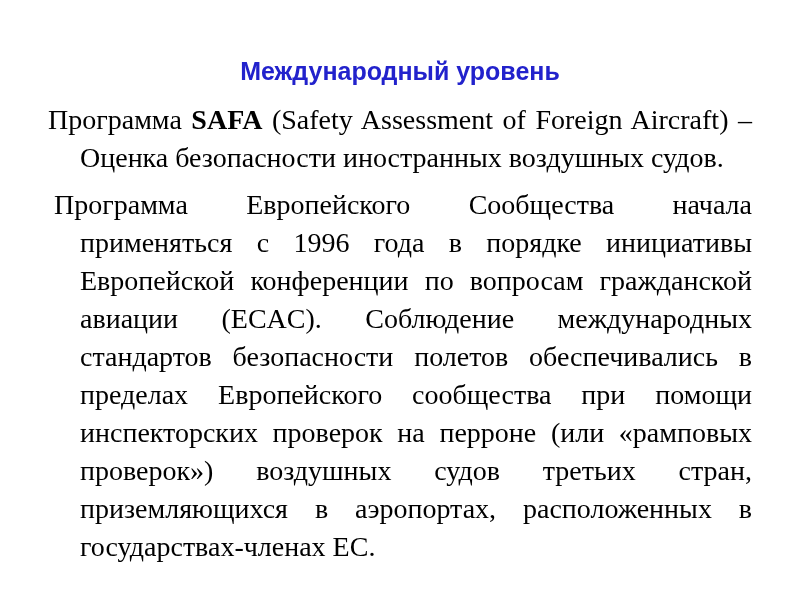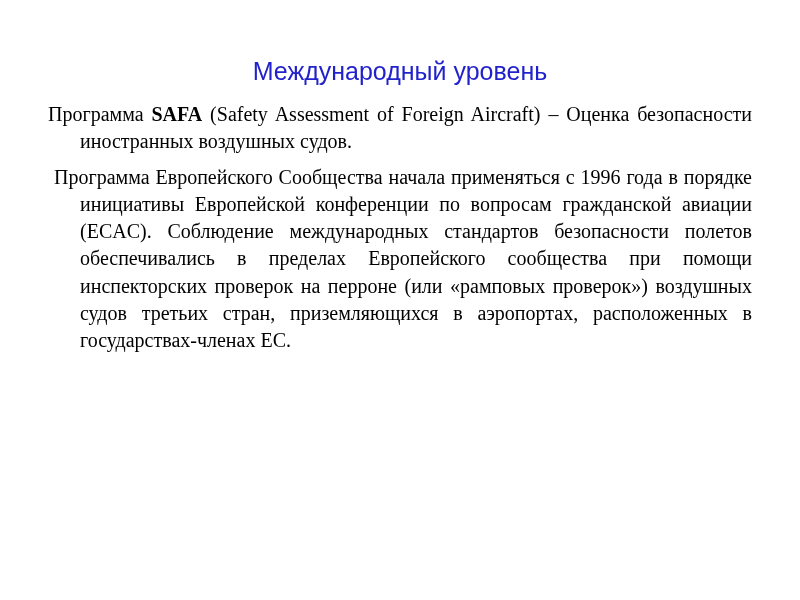--- a/index.html
+++ b/index.html
@@ -14,31 +14,31 @@
     background: #ffffff;
     overflow: hidden;
     font-family: "Liberation Serif", serif;
     color: #000000;
   }
   .slide-title {
     margin: 0;
     padding-top: 58px;
     text-align: center;
     font-family: "Liberation Sans", sans-serif;
-    font-weight: normal;
+    font-weight: bold;
     font-size: 25px;
     line-height: 1.1;
     color: #2222CC;
   }
   .slide-body {
     margin: 15px 48px 0 48px;
   }
   .para {
     margin: 0 0 9px 0;
-    font-size: 20px;
+    font-size: 28px;
     line-height: 1.36;
     text-align: justify;
     
     padding-left: 32px;
     text-indent: -32px;
   }
   .para.leading-space {
     
     text-indent: -26px;
   }

